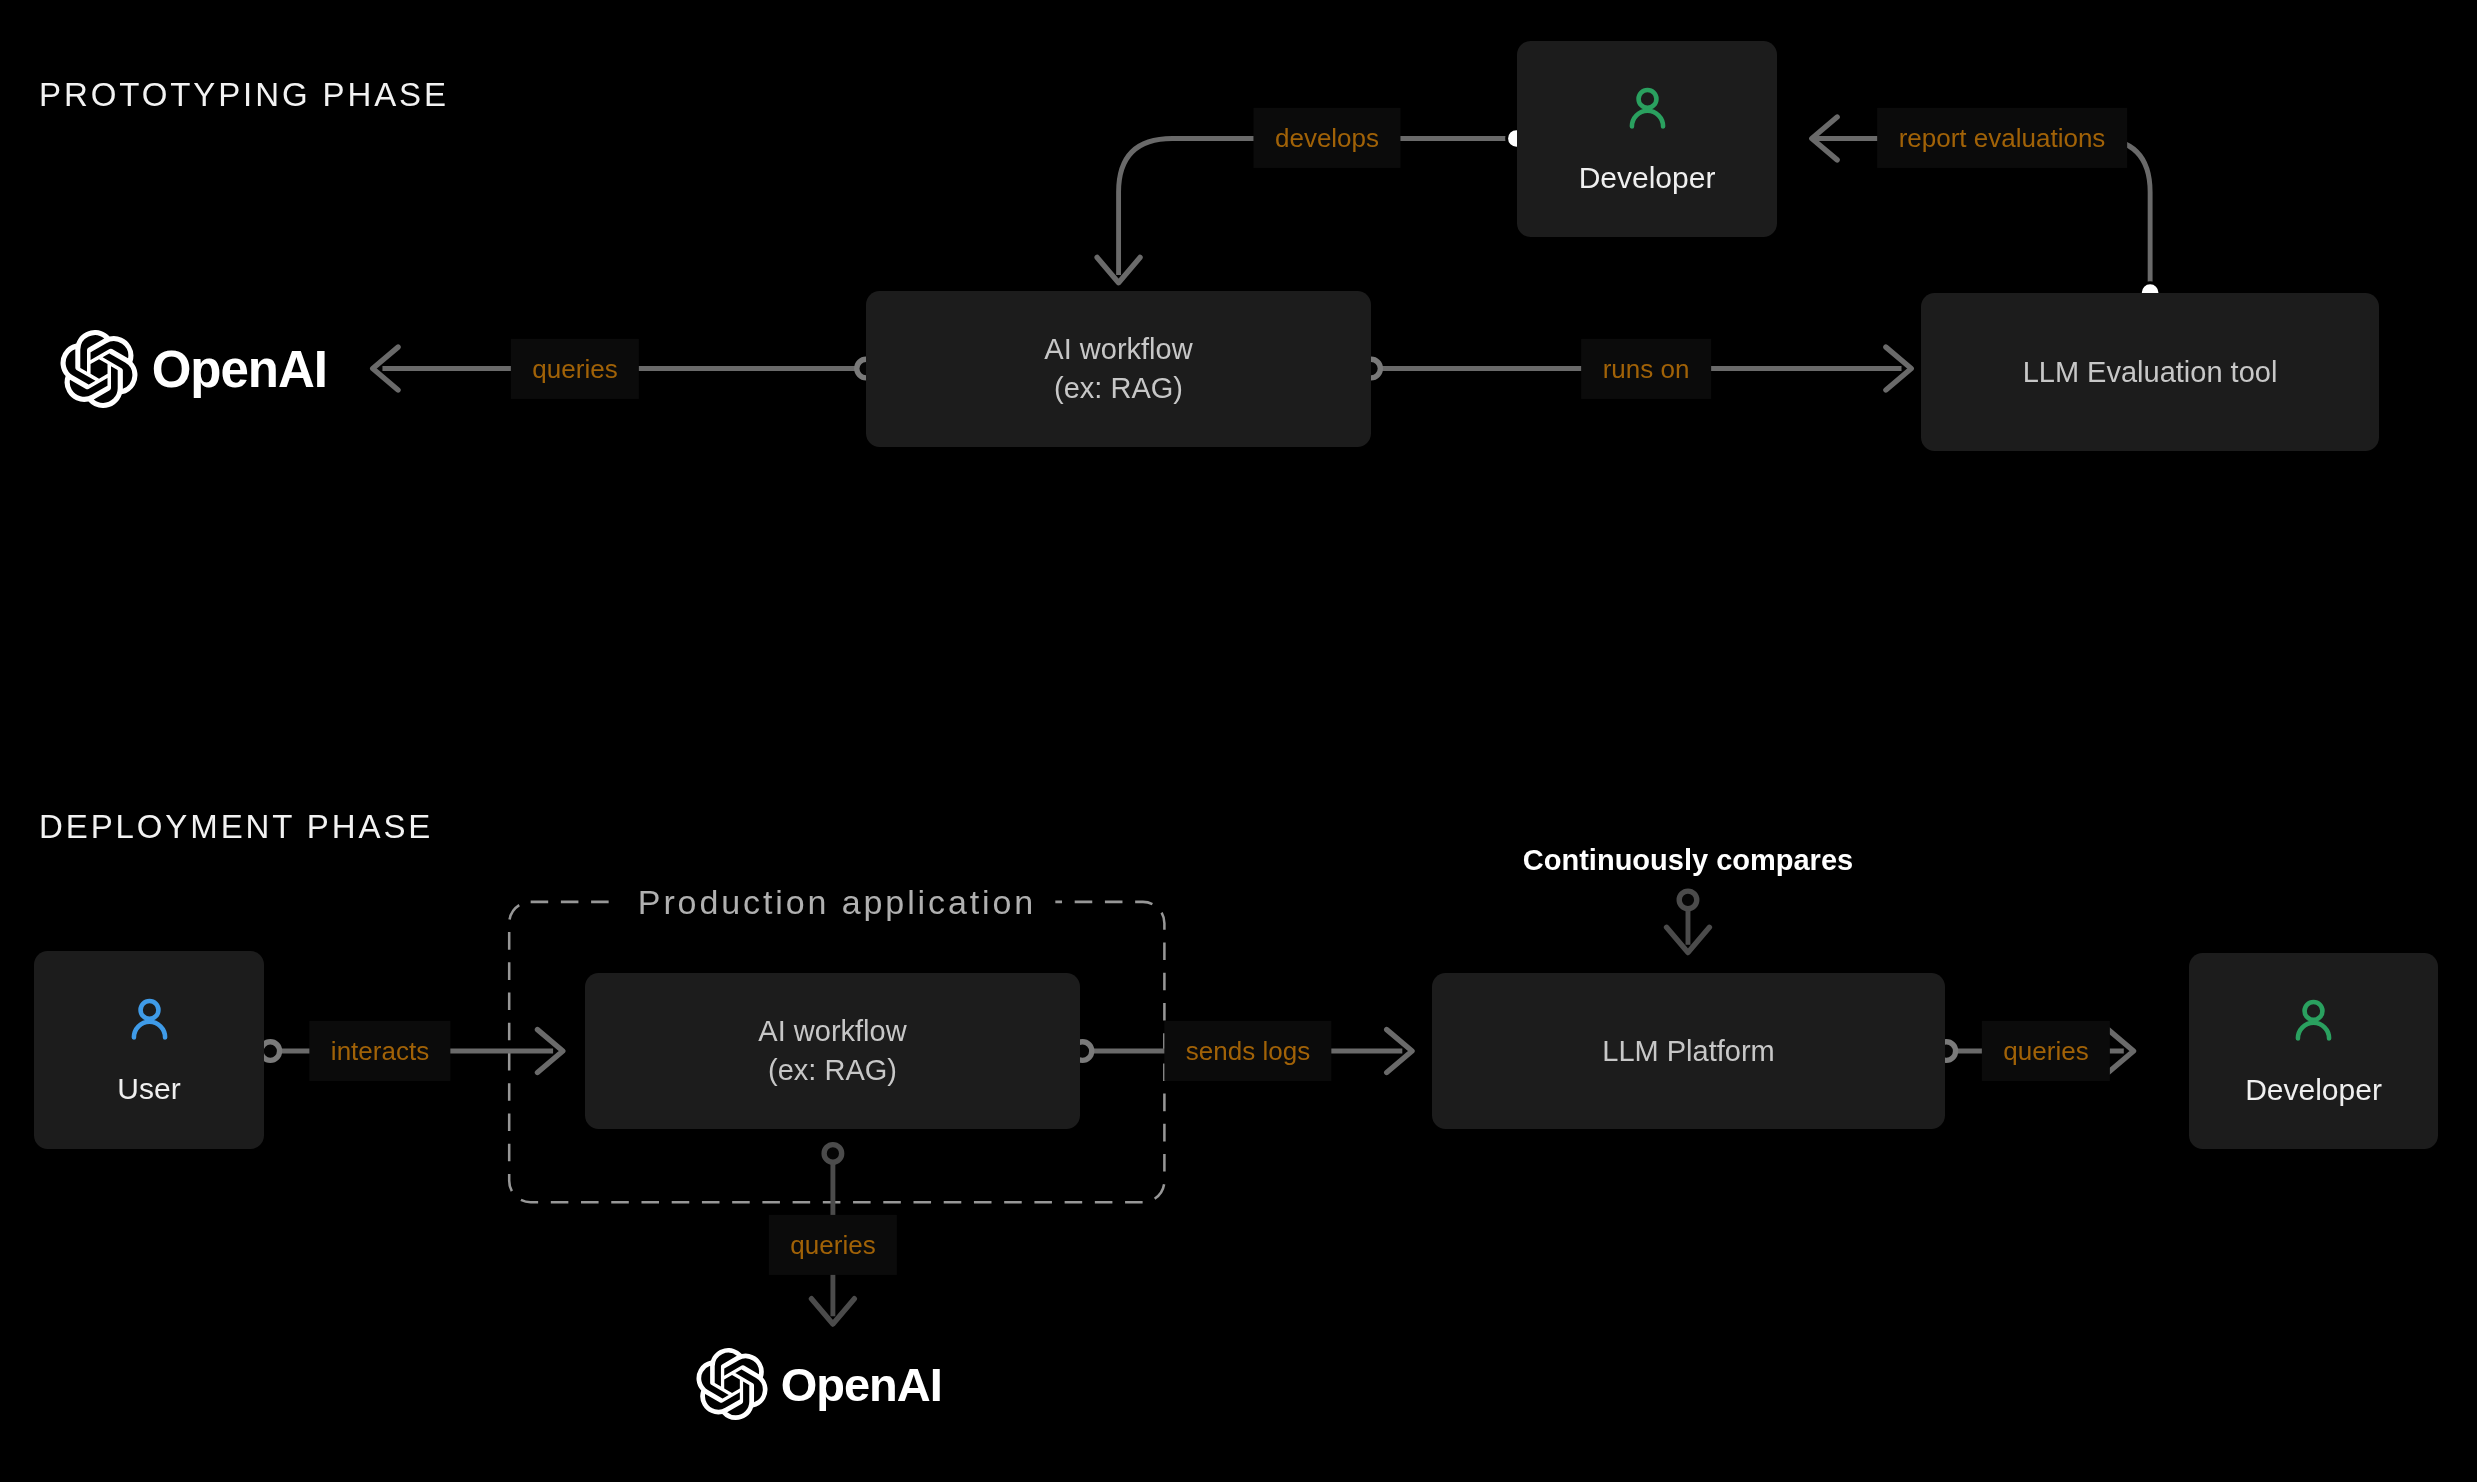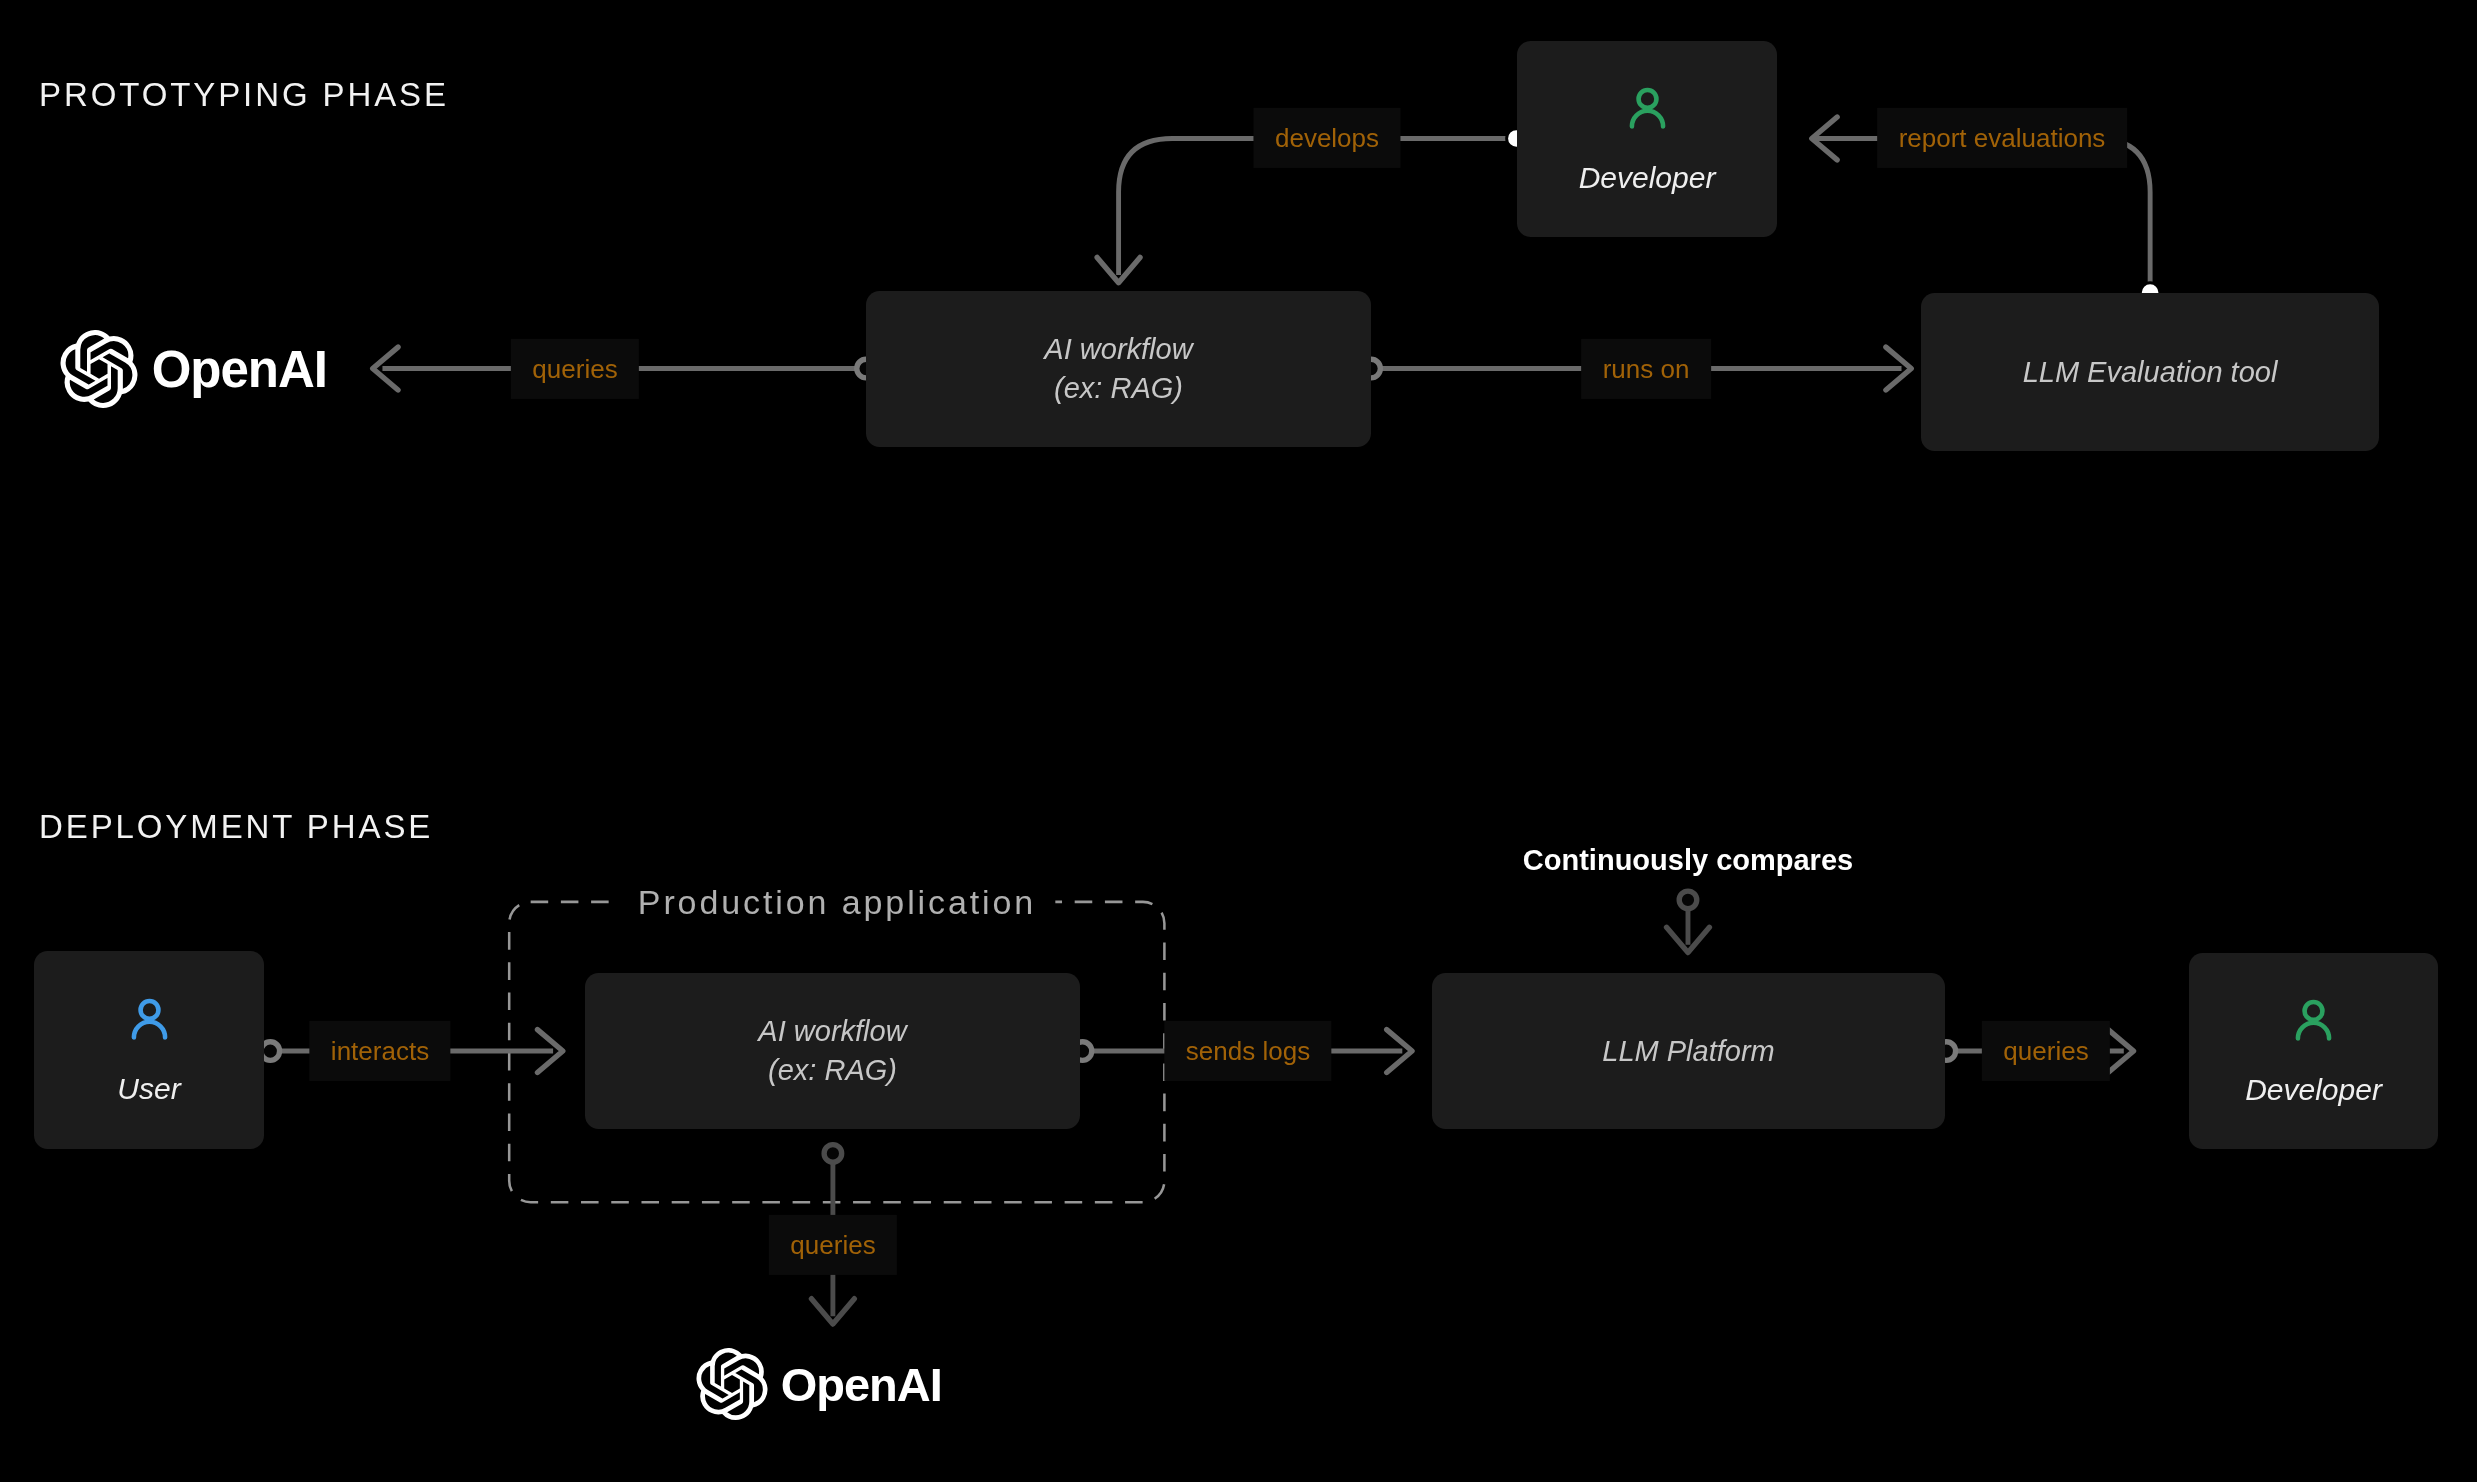--- a/index.html
+++ b/index.html
@@ -8,21 +8,21 @@
     --dashed-border:#979797; --muted-text:#b0b0b0; --label-bg:#0b0b0b; --ring:#7a7a7a;
   }
   *{margin:0;padding:0;box-sizing:border-box;}
   html,body{width:2477px;height:1482px;background:var(--background);overflow:hidden;
     font-family:"Liberation Sans", sans-serif;}
   .stage{position:relative;width:2477px;height:1482px;background:var(--background);}
   .connector-layer{position:absolute;left:0;top:0;z-index:1;}
   .phase-title{position:absolute;z-index:2;color:#f2f2f2;font-size:33px;font-weight:500;
     letter-spacing:2.9px;white-space:nowrap;}
   .node{position:absolute;z-index:2;background:var(--node-bg);border-radius:13.7px;
-    display:flex;flex-direction:column;align-items:center;justify-content:center;gap:21.5px;font-style:italic;}
+    display:flex;flex-direction:column;align-items:center;justify-content:center;gap:21.5px;}
   .node-label{font-size:29px;color:var(--node-text);text-align:center;line-height:39px;white-space:nowrap;}
   .node-label.bright{color:var(--white-text);font-size:30px;}
   .person{width:55px;height:55px;}
   .person.green{color:var(--accent-green);}
   .person.blue{color:var(--accent-blue);}
   .edge-label{position:absolute;z-index:3;transform:translate(-50%,-50%);
     background:var(--label-bg);color:#a16207;font-size:26px;padding:14.6px 21.5px;white-space:nowrap;}
   .free-label{position:absolute;z-index:3;transform:translate(-50%,-50%);color:#ffffff;
     font-size:29px;font-weight:700;white-space:nowrap;background:var(--background);padding:5.9px 13.7px;}
   .group-label{position:absolute;z-index:3;transform:translate(-50%,-50%);color:var(--muted-text);

